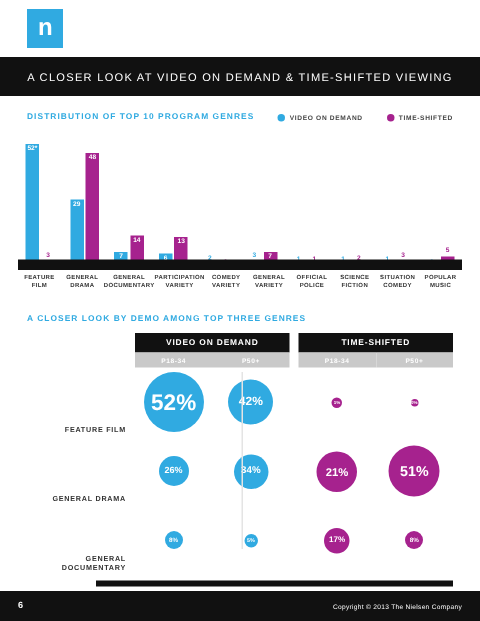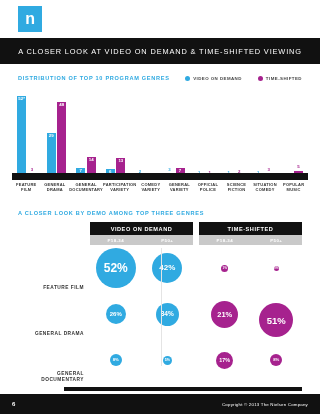--- a/index.html
+++ b/index.html
@@ -430,21 +430,21 @@
       <div class="hdr-blank"></div>
       <div class="hdr-grey">P18-34</div>
       <div class="hdr-grey">P50+</div>
       <div class="hdr-gap"></div>
       <div class="hdr-grey">P18-34</div>
       <div class="hdr-grey">P50+</div>
       <div class="row-label" style="flex-direction: column; align-items: flex-end; height: 46px;">
         <div>FEATURE FILM</div>
       </div>
       <div class="cell" style="height: 46px;">
-        <div class="bubble vod" style="width: 40px; height: 40px; font-size: 12px;">52%</div>
+        <div class="bubble vod" style="width: 40px; height: 40px; font-size: 15px;">52%</div>
       </div>
       <div class="cell" style="height: 46px;">
         <div class="bubble vod" style="width: 30px; height: 30px; font-size: 8px;">42%</div>
       </div>
       <div class="hdr-gap"></div>
       <div class="cell" style="height: 46px;">
         <div class="bubble ts" style="width: 7px; height: 7px; font-size: 3px;">1%</div>
       </div>
       <div class="cell" style="height: 46px;">
         <div class="bubble ts" style="width: 5px; height: 5px; font-size: 3px;">0%</div>
@@ -455,21 +455,21 @@
       <div class="cell" style="height: 46px;">
         <div class="bubble vod" style="width: 20px; height: 20px; font-size: 6px;">26%</div>
       </div>
       <div class="cell" style="height: 46px;">
         <div class="bubble vod" style="width: 23px; height: 23px; font-size: 6.5px;">34%</div>
       </div>
       <div class="hdr-gap"></div>
       <div class="cell" style="height: 46px;">
         <div class="bubble ts" style="width: 27px; height: 27px; font-size: 7.5px;">21%</div>
       </div>
-      <div class="cell" style="height: 46px; align-items: flex-end;">
+      <div class="cell" style="height: 46px;">
         <div class="bubble ts" style="width: 34px; height: 34px; font-size: 9.5px;">51%</div>
       </div>
       <div class="row-label" style="flex-direction: column; align-items: flex-end; height: 46px;">
         <div>GENERAL</div>
         <div>DOCUMENTARY</div>
       </div>
       <div class="cell" style="height: 46px;">
         <div class="bubble vod" style="width: 12px; height: 12px; font-size: 4.2px;">8%</div>
       </div>
       <div class="cell" style="height: 46px;">

